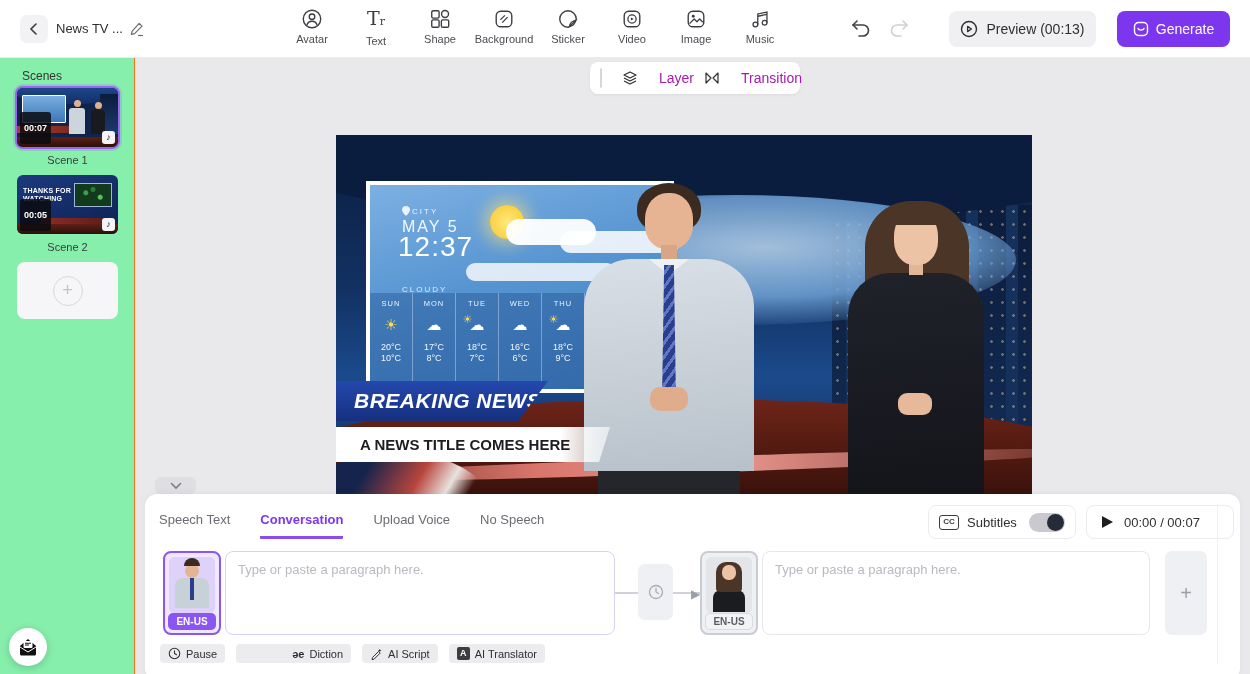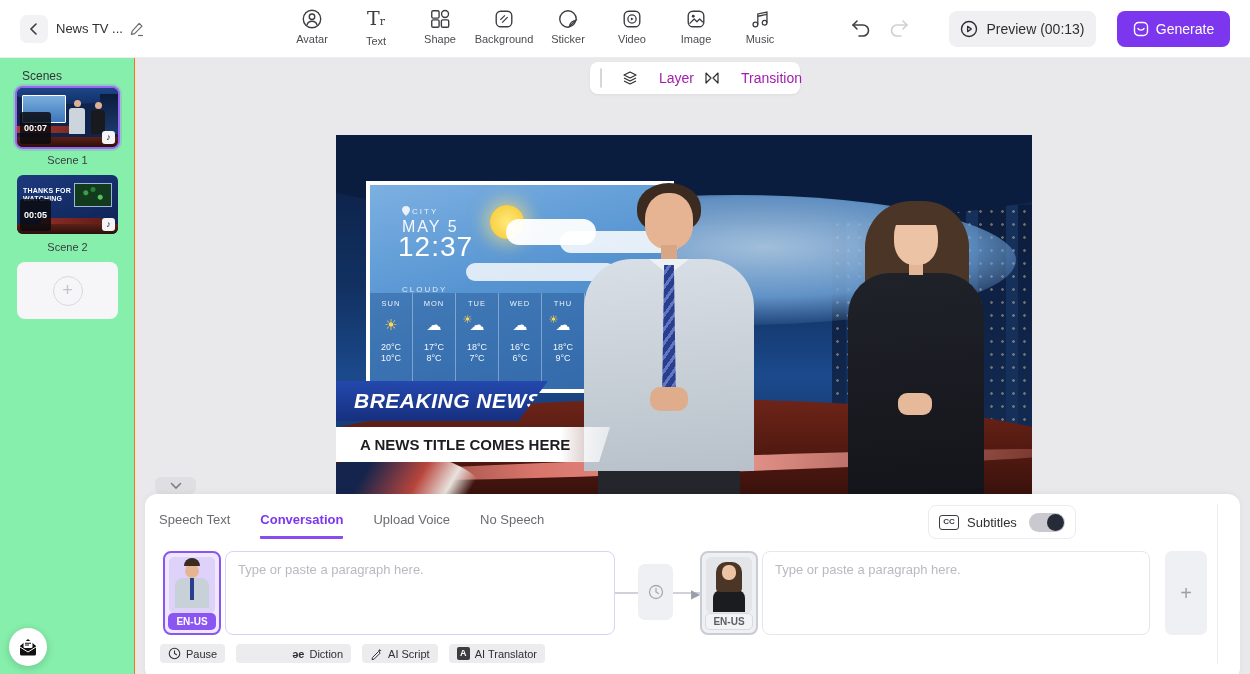--- a/index.html
+++ b/index.html
@@ -456,20 +456,26 @@
       <div class="tab">No Speech</div>
     </div>
 
     <div class="subtitle-pill">
       <div class="cc-box">CC</div>
       <span class="st-label">Subtitles</span>
       <div class="toggle">
           <div class="knob"></div>
         </div>
     </div>
+    <div class="time-pill">
+      <svg width="13" height="14" viewBox="0 0 13 14">
+          <path d="M1 1 L12 7 L1 13 Z" fill="#1e1e22"></path>
+        </svg>
+      <span class="tp-text">00:00 / 00:07</span>
+    </div>
 
     <div class="speaker-card sc1">
       <div class="sc-avatar sc-av1">
         <div class="tiny-head"></div>
           <div class="tiny-hair"></div>
         <div class="tiny-body1">
             <div class="tiny-tie"></div>
           </div>
       </div>
       <div class="lang-badge lb1">EN-US</div>

